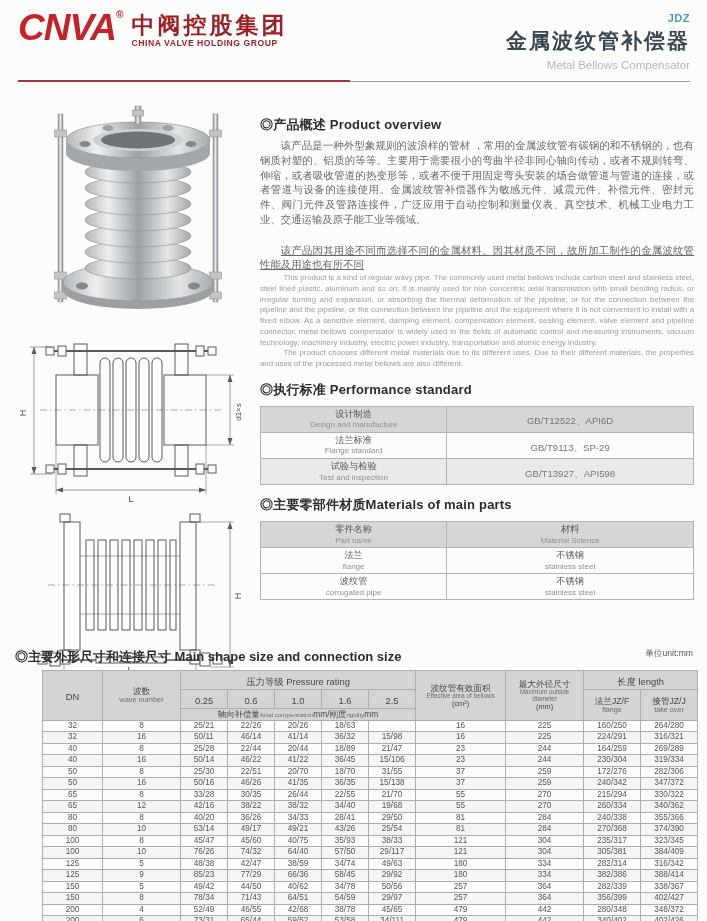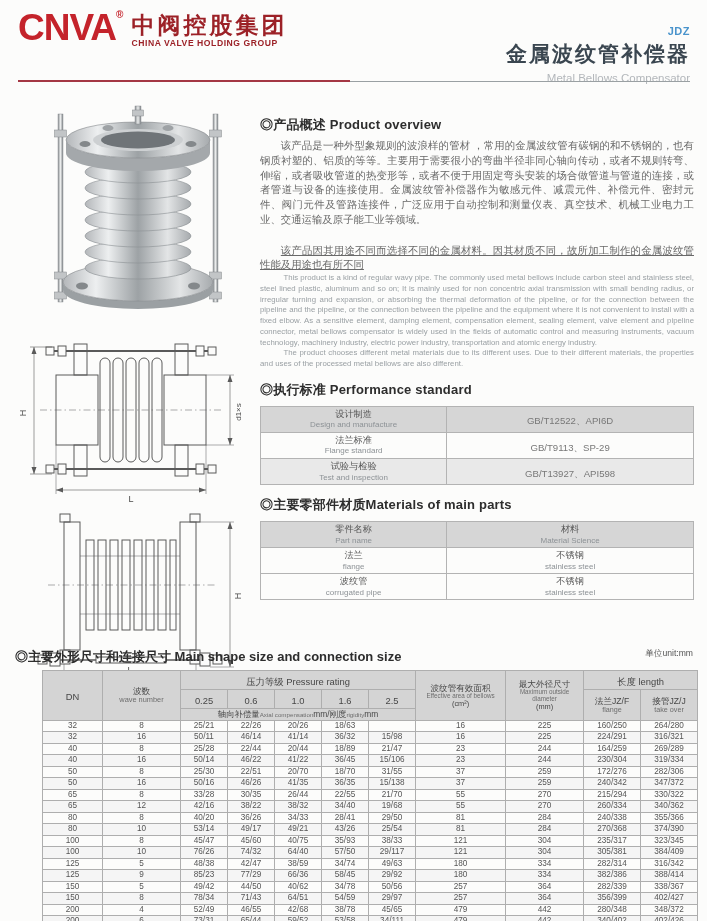--- a/index.html
+++ b/index.html
@@ -2,26 +2,26 @@
 <html><head>
 <meta charset="utf-8">
 <style>
   * { margin:0; padding:0; box-sizing:border-box; }
   body { font-family:"Liberation Sans", sans-serif; background:#e8e8e8; }
   .page { position:relative; width:707px; height:921px; background:#fcfcfb; overflow:hidden; margin:0 auto; }
 
   
   .header { position:absolute; top:10px; left:18px; right:17px; height:68px; }
   .logo-row { display:flex; align-items:flex-start; }
-  .logo-cnva { font-size:37px; font-weight:bold; color:#c4232b; line-height:0.95; letter-spacing:-1px; }
+  .logo-cnva { font-size:37px; font-weight:bold; color:#c4232b; line-height:0.95; letter-spacing:-1px;font-style:italic; }
   .logo-reg { font-size:10px; color:#c4232b; vertical-align:top; font-weight:bold; }
   .company-block { margin-left:9px; color:#9c2127; padding-top:3px; }
   .company-cn { font-size:23px; font-weight:bold; letter-spacing:3px; line-height:1.1; }
   .company-en { font-size:8.6px; font-weight:bold; letter-spacing:0.55px; }
-  .header-right { position:absolute; top:15px; right:0; text-align:right; }
+  .header-right { position:absolute; top:2px; right:0; text-align:right; }
   .model-code { font-size:11px; color:#4a94cc; font-weight:bold; letter-spacing:0.5px; }
   .product-title-cn { font-size:21px; color:#3a4650; font-weight:bold; letter-spacing:2px; margin-top:3px; }
   .product-title-en { font-size:11.5px; color:#b3b7bb; margin-top:4px; }
   .divider { position:absolute; top:80px; left:18px; right:17px; height:2px; display:flex; }
   .divider-red { width:332px; background:#a43744; }
   .divider-gray { flex:1; background:#9aa0a3; height:1.5px; margin-top:0.5px; }
 
   
   .left-col { position:absolute; left:12px; top:100px; width:248px; }
   .photo-wrap { margin-left:26px; }

